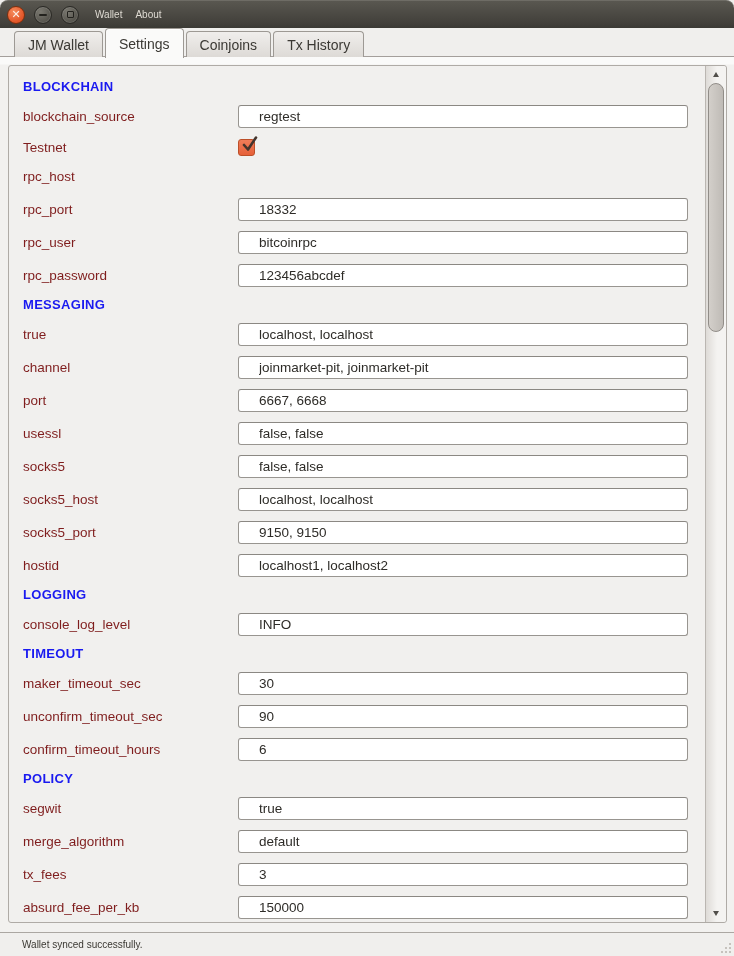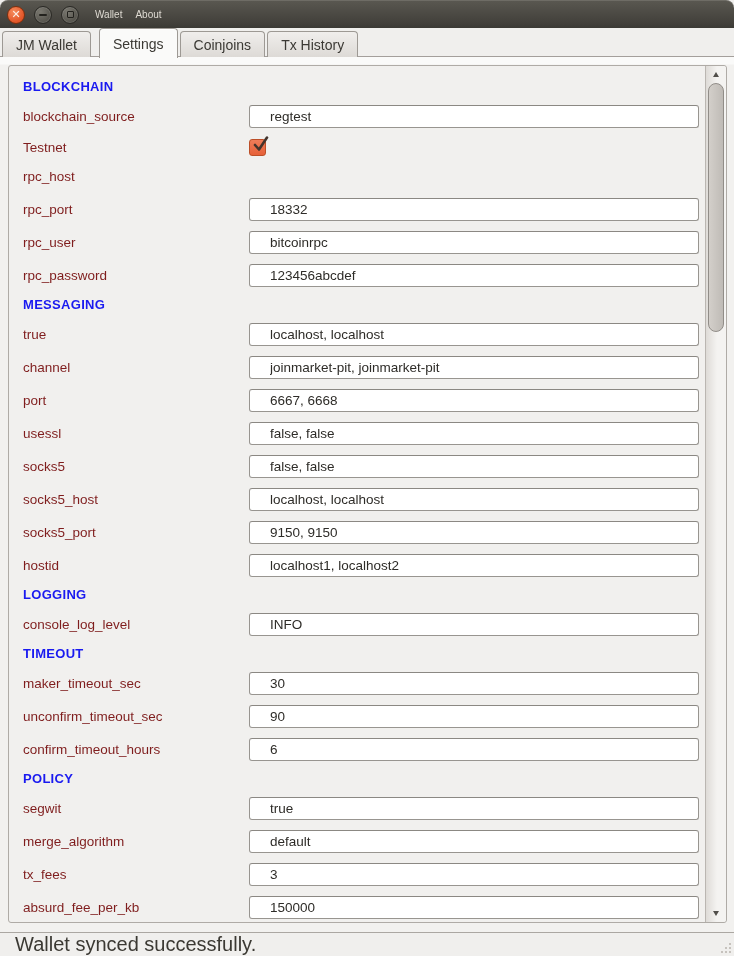--- a/index.html
+++ b/index.html
@@ -35,49 +35,48 @@
   }
   .glyph-x { color:#FBF1EA; font-size:11px; font-weight:bold; line-height:1; margin-top:-1px; }
   .glyph-min { width:8px; height:2px; background:#23221E; border-radius:1px; }
   .glyph-max { width:7px; height:7px; border:1.5px solid #23221E; border-radius:1px; }
   .menubar { display:flex; gap:13px; margin-left:16px; }
   .menubar span { color:#DFDBD3; font-size:10px; cursor:default; }
 
   
   .tabstrip {
     position:absolute; top:28px; left:0; right:0; height:29px;
-    background:#F0EFED; display:flex; align-items:flex-end; padding-left:2px;
+    background:#F0EFED; display:flex; align-items:flex-end; padding-left:14px;
   }
   .tab {
     height:26px; padding:0 13px; margin-right:2px;
     display:flex; align-items:center;
     font-size:14px; color:#3B3934;
     background:linear-gradient(#F0EEEC, #DDDAD6);
     border:1px solid #9D9994; border-bottom:none;
     border-radius:4px 4px 0 0; position:relative; z-index:1; cursor:default;
   }
   .tab.active {
     height:30px; background:#FAFAF9; z-index:5; margin-bottom:-1px;
     box-shadow:inset 0 1px 0 #fff;
-    margin-left:6px;
   }
 
   
   .content-bg {
     position:absolute; top:56px; left:0; right:0; bottom:24px;
     border-top:1px solid #A49F9B;
     background:linear-gradient(#FAFAF9 0px, #FAFAF9 7px, #F2F1EF 8px);
   }
   .scrollframe {
     position:absolute; left:8px; top:8px; width:719px; height:858px;
     border:1px solid #AFABA6; border-radius:3px;
     background:#F1F0EE; overflow:hidden;
   }
   .form {
-    position:absolute; left:0; top:0; right:27px;
+    position:absolute; left:0; top:0; right:38px;
     padding:13px 0 0 14px;
   }
   .section-title {
     font-size:13px; font-weight:bold; letter-spacing:0.3px;
     color:#1A1AF0; height:16px; line-height:16px; margin:6px 0 10px 0;
   }
   .section-title.first { margin-top:0; }
   .row { display:flex; align-items:center; height:23px; margin-bottom:10px; }
   .row.cb-row { height:18px; margin-bottom:9px; }
   .row .lbl { flex:1 1 auto; font-size:13.5px; color:#7f1d1d; }
@@ -109,22 +108,22 @@
   }
   .sb-arrow { position:absolute; left:50%; transform:translateX(-50%);
     width:0; height:0; border-left:3.5px solid transparent; border-right:3.5px solid transparent; }
   .sb-arrow.up { top:6px; border-bottom:5px solid #514F4A; }
   .sb-arrow.down { bottom:6px; border-top:5px solid #514F4A; }
 
   
   .statusbar {
     position:absolute; left:0; right:0; bottom:0; height:24px;
     background:#F0EFED; border-top:1px solid #ABA7A2;
-    display:flex; align-items:center; padding-left:15px;
-    font-size:20px; color:#3B3933;
+    display:flex; align-items:center; padding-left:22px;
+    font-size:10px; color:#3B3933;
   }
   .grip {
     position:absolute; right:2px; bottom:2px; width:13px; height:13px;
     background:
       radial-gradient(circle 1px at 11px 3px,  #C6C2BD 98%, transparent),
       radial-gradient(circle 1px at 11px 7px,  #C6C2BD 98%, transparent),
       radial-gradient(circle 1px at 7px 7px,   #C6C2BD 98%, transparent),
       radial-gradient(circle 1px at 11px 11px, #C6C2BD 98%, transparent),
       radial-gradient(circle 1px at 7px 11px,  #C6C2BD 98%, transparent),
       radial-gradient(circle 1px at 3px 11px,  #C6C2BD 98%, transparent);

